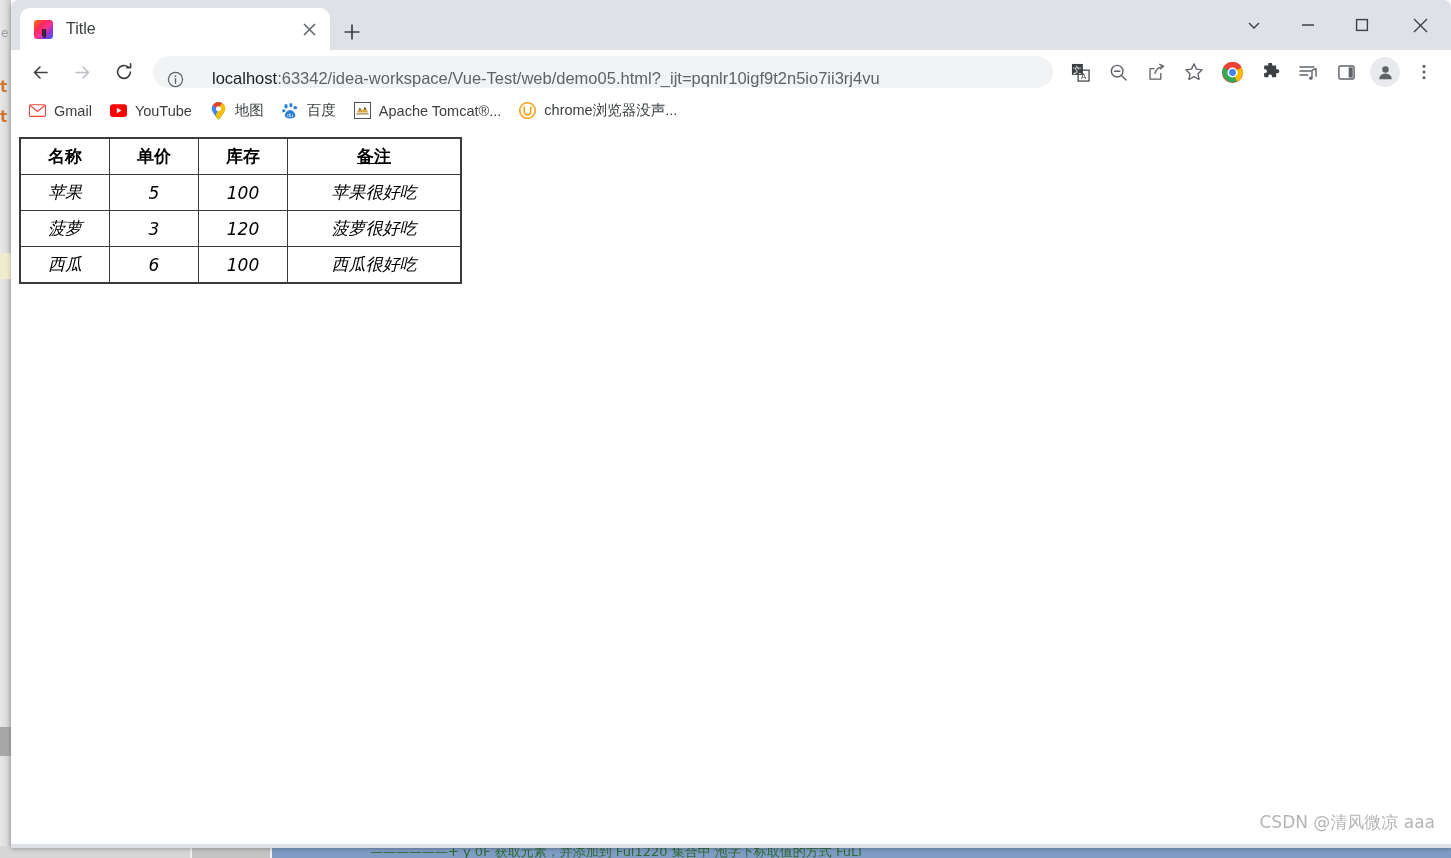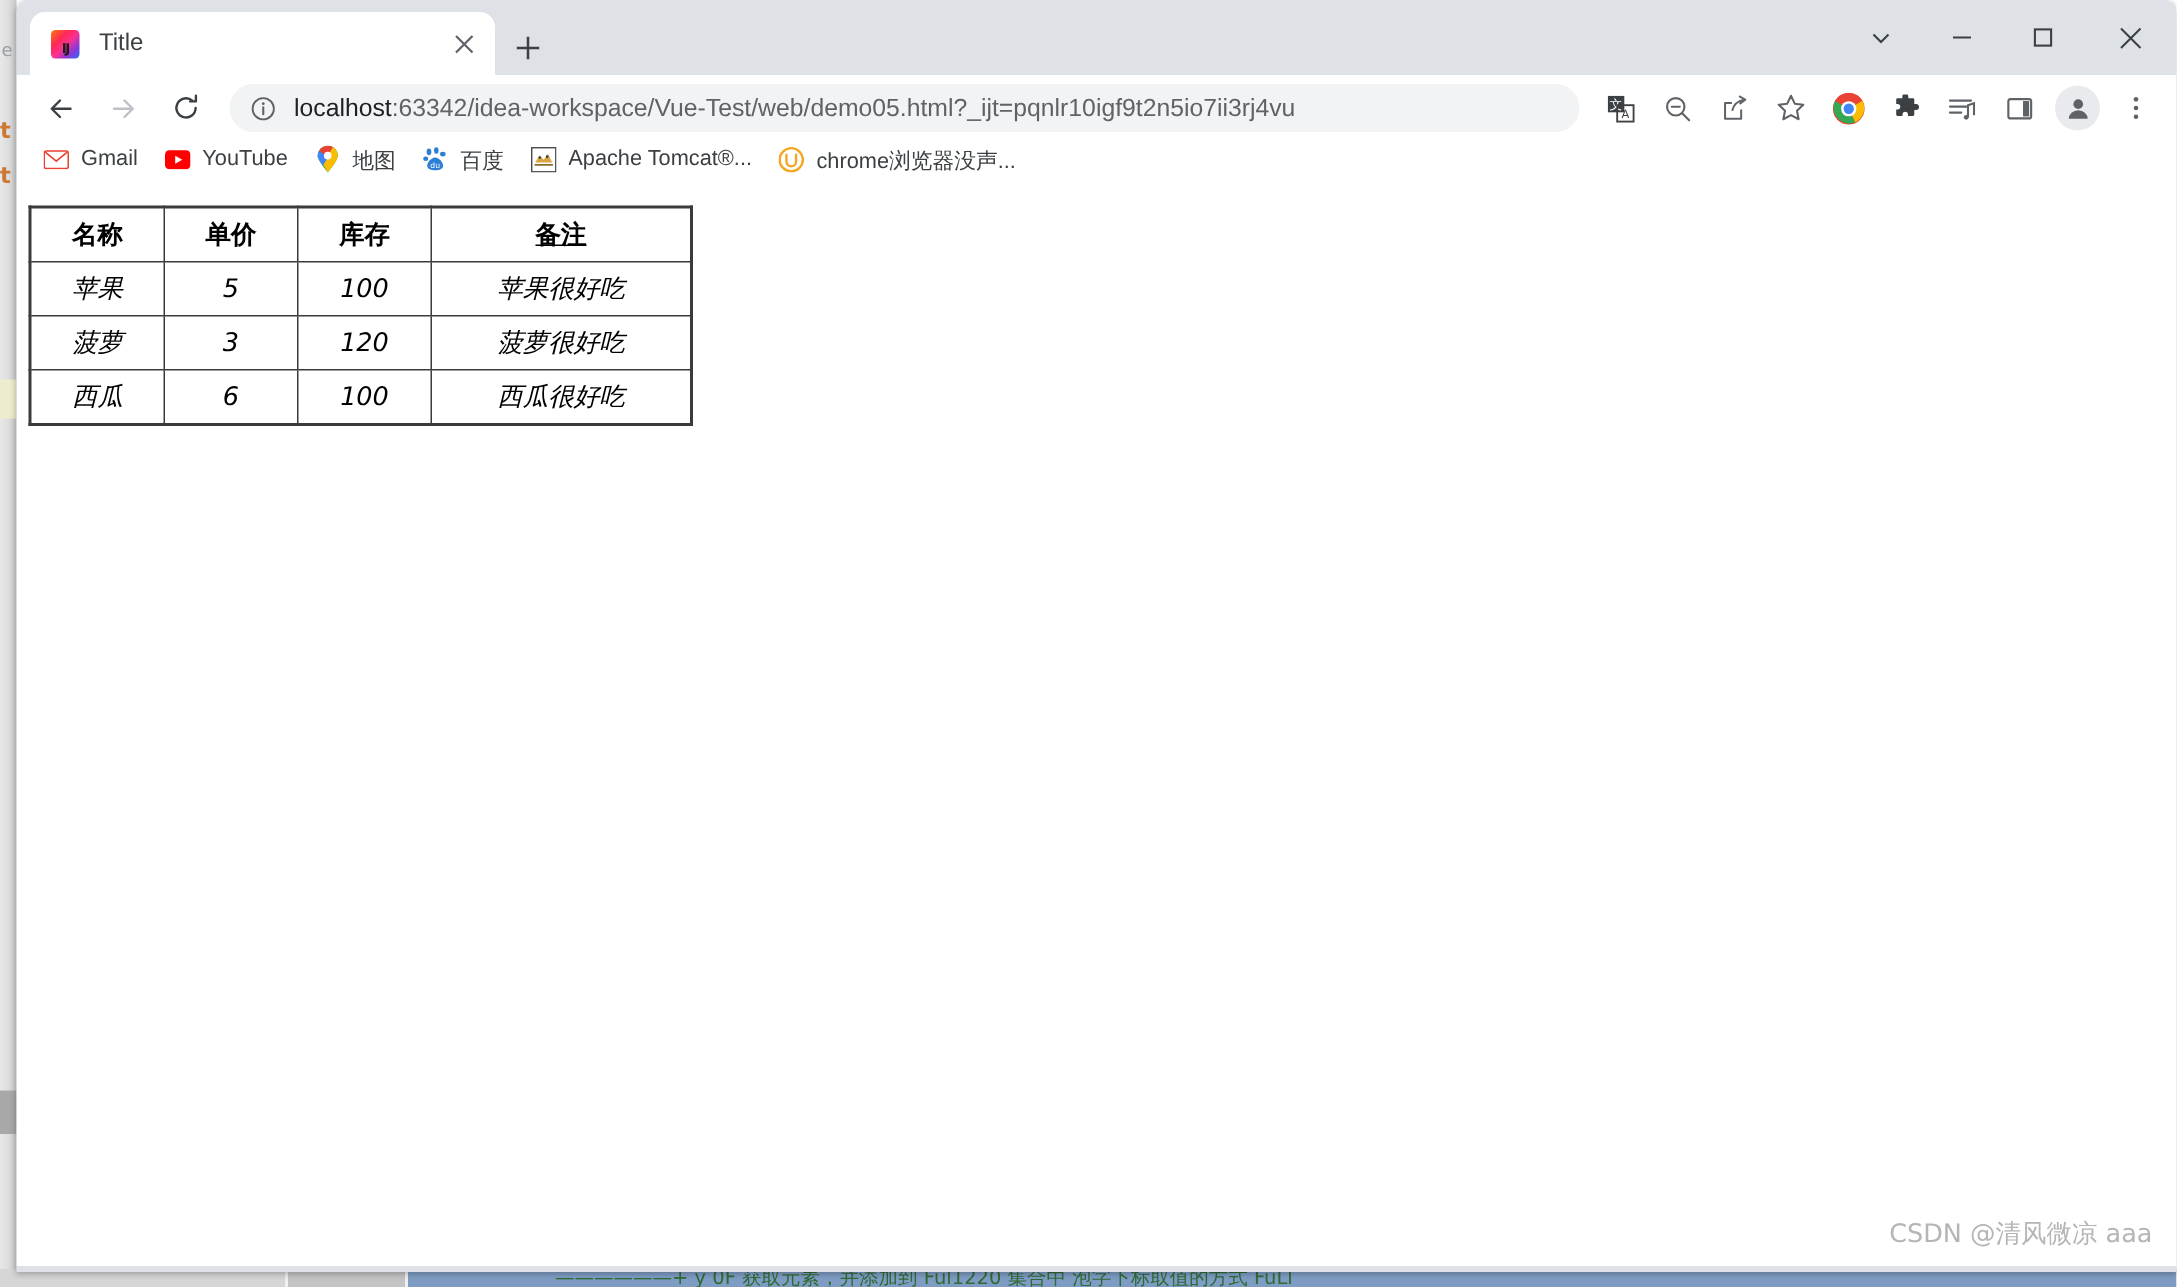--- a/index.html
+++ b/index.html
@@ -171,24 +171,25 @@
     flex: 0 0 auto;
   }
   .nav-btn.disabled { color: #bdc1c6; }
   .omnibox {
     flex: 1 1 auto;
     height: 32px;
     margin: 0 8px 0 8px;
     background: #f1f3f4;
     border-radius: 16px;
     display: flex;
-    align-items: center;
+    align-items: flex-end;
     padding: 0 14px;
     box-sizing: border-box;
     min-width: 0;
+    gap: 16px;
   }
   .omnibox-info {
     color: #5f6368;
     display: flex; align-items: center;
     flex: 0 0 auto;
   }
   .omnibox-url {
     margin-left: 12px;
     font-size: 16.5px;
     color: #5f6368;
@@ -220,20 +221,21 @@
     height: 34px;
     background: #ffffff;
     display: flex;
     align-items: center;
     padding: 0 10px;
     box-sizing: border-box;
     border-bottom: 1px solid #ffffff;
   }
   .bookmark {
     display: flex;
+    align-items: center;
     height: 26px;
     padding: 0 8px;
     border-radius: 4px;
     margin-right: 2px;
     max-width: 190px;
   }
   .bm-label {
     margin-left: 8px;
     font-size: 14.5px;
     color: #3c4043;

